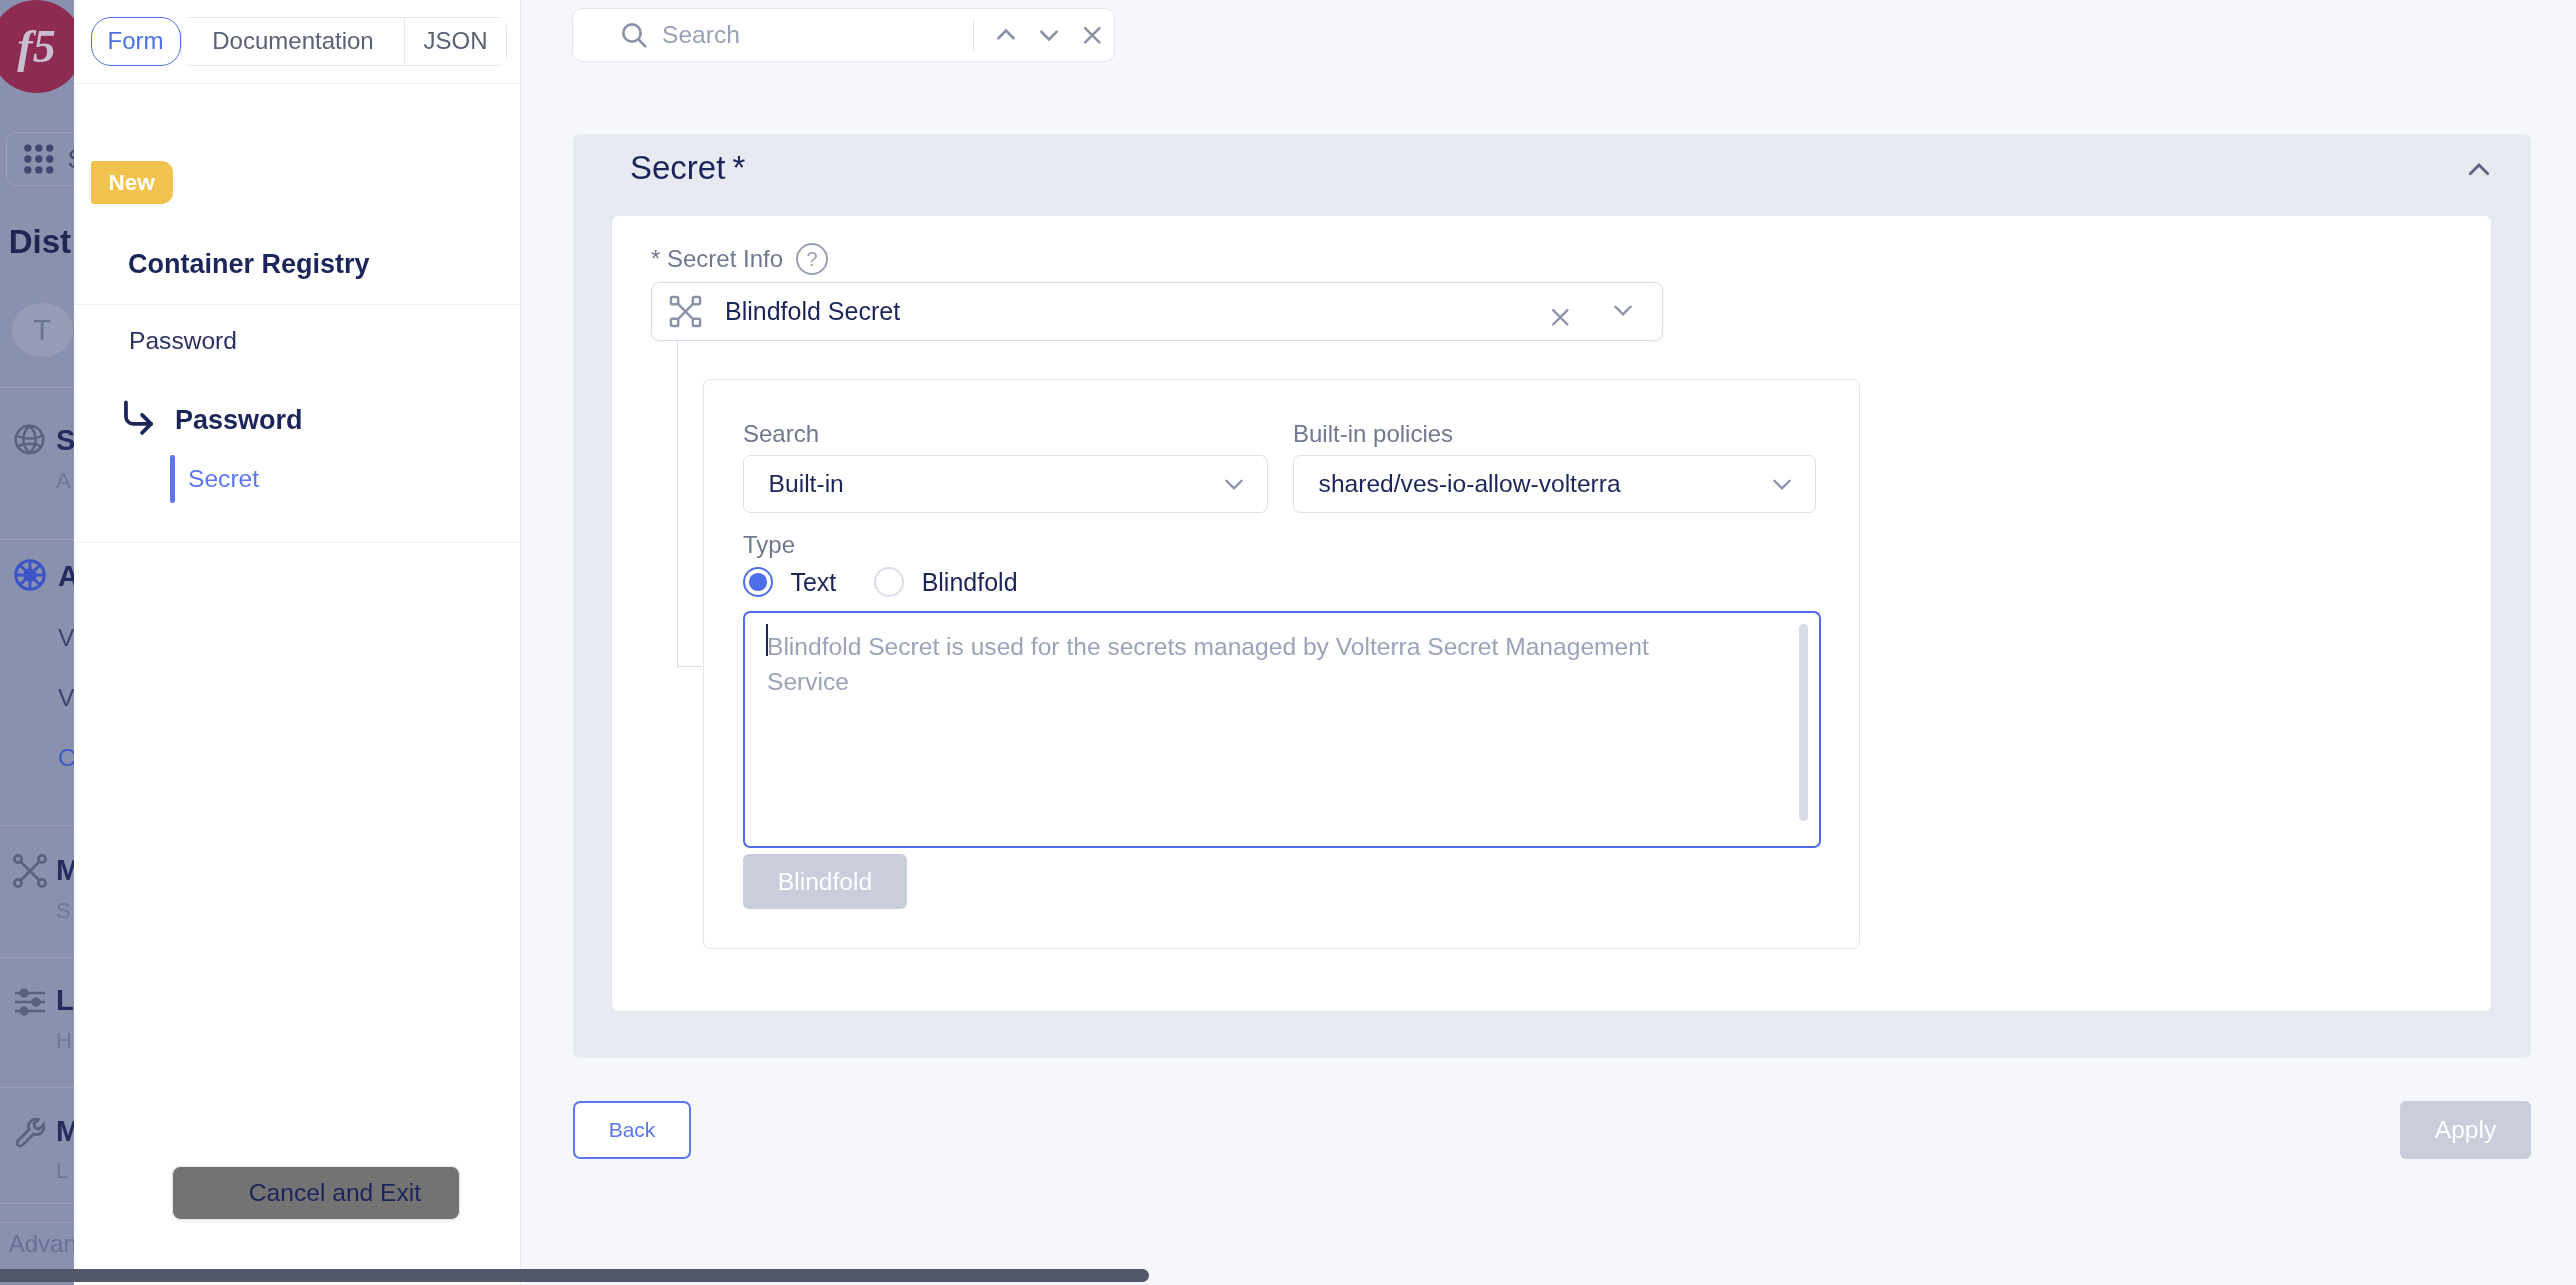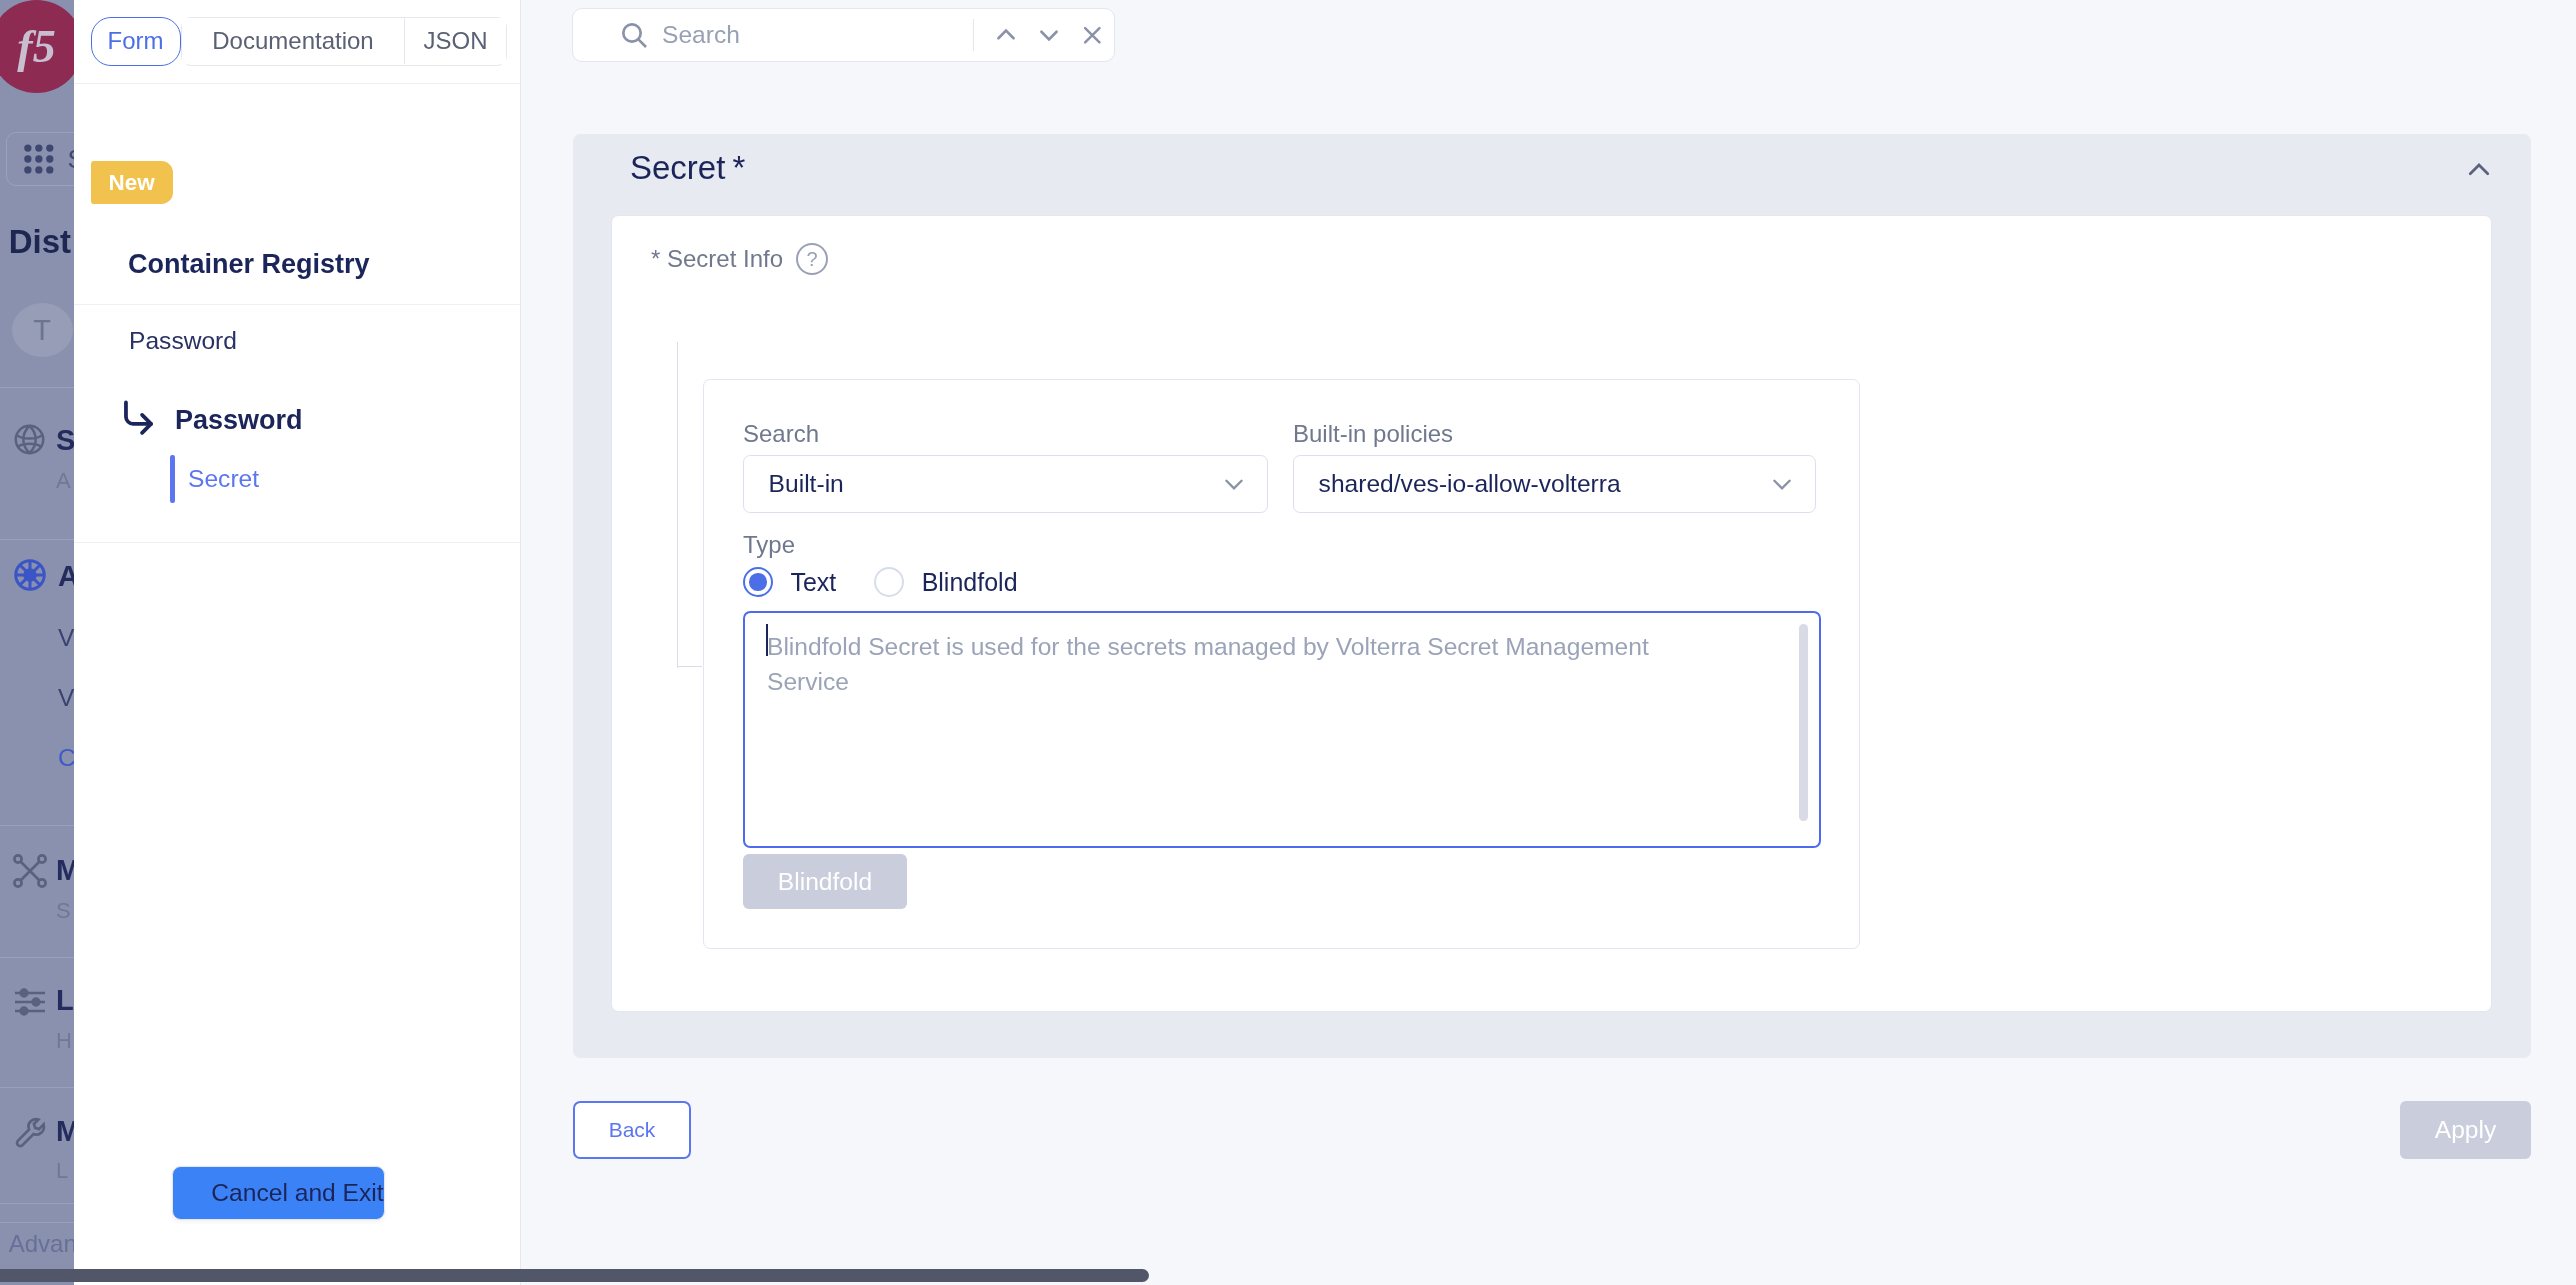--- a/index.html
+++ b/index.html
@@ -38,21 +38,21 @@
   #new-badge{left:16.6px;top:161px;width:82px;height:43px;background:var(--badge-bg);
     border-radius:2.9px 11.6px 11.6px 2.9px;color:#fff;font-weight:bold;font-size:22.4px;
     display:flex;align-items:center;justify-content:center;}
   #panel-title{left:54px;top:249px;font-size:27px;font-weight:bold;color:var(--navy);}
   #tree-group-label{left:55px;top:327px;font-size:24.6px;color:#2a3163;}
   #tree-arrow{left:43px;top:397px;}
   #tree-active-label{left:101px;top:405px;font-size:27px;font-weight:bold;color:var(--navy);}
   #tree-child{left:96px;top:455px;display:flex;align-items:center;}
   #tree-child-bar{width:5px;height:48px;background:var(--link-blue);border-radius:2.2px;margin-right:13px;}
   #tree-child-label{font-size:24.6px;color:var(--link-blue);}
-  #cancel-button{left:98px;top:1166px;width:213px;height:54px;background:#3b82f6;border:1.4px solid #e6e8f0;
+  #cancel-button{left:98px;top:1166px;width:288px;height:54px;background:#737373;border:1.4px solid #e6e8f0;
     border-radius:8.7px;color:var(--navy);font-size:24.6px;display:flex;align-items:center;justify-content:center;
     box-shadow:0 1.4px 4.3px rgba(27,37,89,0.06);padding-left:38px;}
 
   
   #search-bar{left:572px;top:8px;width:543px;height:54px;background:#fff;border:1.4px solid #e3e6f0;
     border-radius:10px;display:flex;align-items:center;padding-left:28px;}
   #search-input{border:none;outline:none;font-size:24.6px;color:#2a3163;width:311px;background:transparent;}
   #search-input::placeholder{color:#98a0b4;}
   .search-sep{width:1.4px;height:32px;background:#e4e7f0;margin:0 10px 0 0;}
   .icon-btn{display:flex;align-items:center;justify-content:center;width:43px;height:43px;}
@@ -251,20 +251,42 @@
   <svg id="collapse-chevron" class="abs" width="30" height="30" viewBox="0 0 24 24">
     <path d="M5 15l7-7 7 7" fill="none" stroke="#5a627e" stroke-width="2.2" stroke-linecap="round"></path>
   </svg>
 
   <div id="info-card" class="abs"></div>
   <div id="secret-info-row" class="abs">
     <span id="secret-info-label">* Secret Info</span>
     <span id="help-icon">?</span>
   </div>
 
+  <div id="secret-select" class="abs">
+    <svg style="margin:0 22px 0 16px" width="35" height="35" viewBox="0 0 24 24">
+      <g fill="none" stroke="#8a92a8" stroke-width="1.7">
+        <rect x="2" y="2" width="5" height="5" rx="1"></rect>
+          <rect x="17" y="2" width="5" height="5" rx="1"></rect>
+        <rect x="2" y="17" width="5" height="5" rx="1"></rect>
+          <rect x="17" y="17" width="5" height="5" rx="1"></rect>
+        <path d="M7 7l10 10M17 7L7 17"></path>
+      </g>
+    </svg>
+    <span id="secret-select-value">Blindfold Secret</span>
+    <div style="position:absolute;right:80px;top:12.3px" class="icon-btn">
+      <svg width="24.6" height="24.6" viewBox="0 0 24 24">
+        <path d="M5 5l14 14M19 5L5 19" fill="none" stroke="#8a92a8" stroke-width="2.2" stroke-linecap="round"></path>
+      </svg>
+    </div>
+    <div style="position:absolute;right:26px;top:13.8px">
+      <svg width="26" height="26" viewBox="0 0 24 24">
+        <path d="M5 9l7 7 7-7" fill="none" stroke="#8a92a8" stroke-width="2.2" stroke-linecap="round"></path>
+      </svg>
+    </div>
+  </div>
 
   <div id="connector-v" class="abs"></div>
   <div id="connector-h" class="abs"></div>
 
   <div id="inner-card" class="abs"></div>
   <div id="policy-label" class="abs field-label">Search</div>
   <div id="policy-select" class="abs select">
     <span>Built-in</span>
     <svg width="26" height="26" viewBox="0 0 24 24">
       <path d="M5 9l7 7 7-7" fill="none" stroke="#8a92a8" stroke-width="2.2" stroke-linecap="round"></path>

